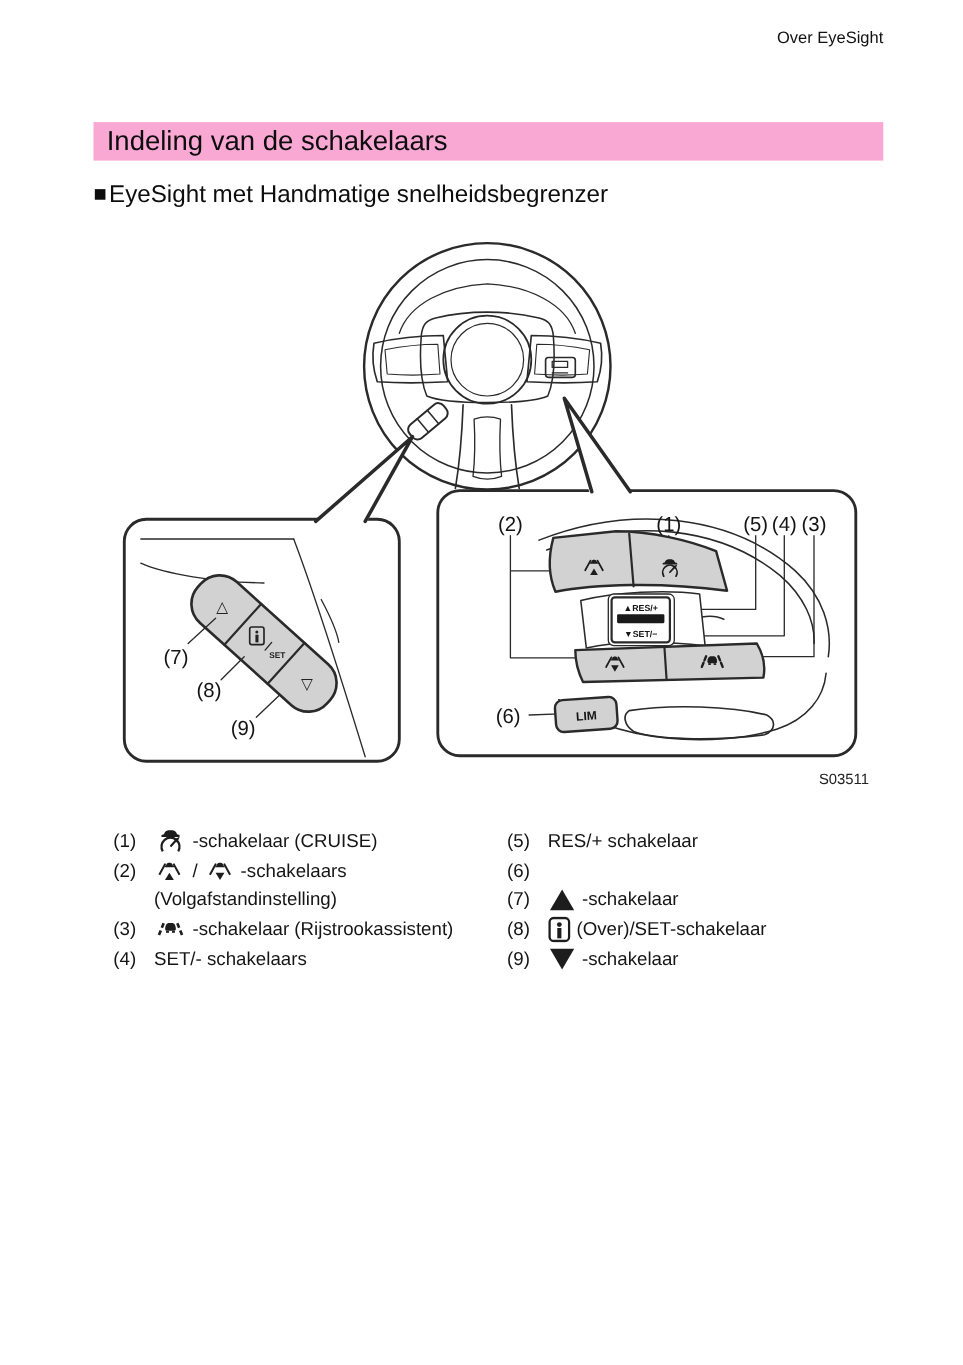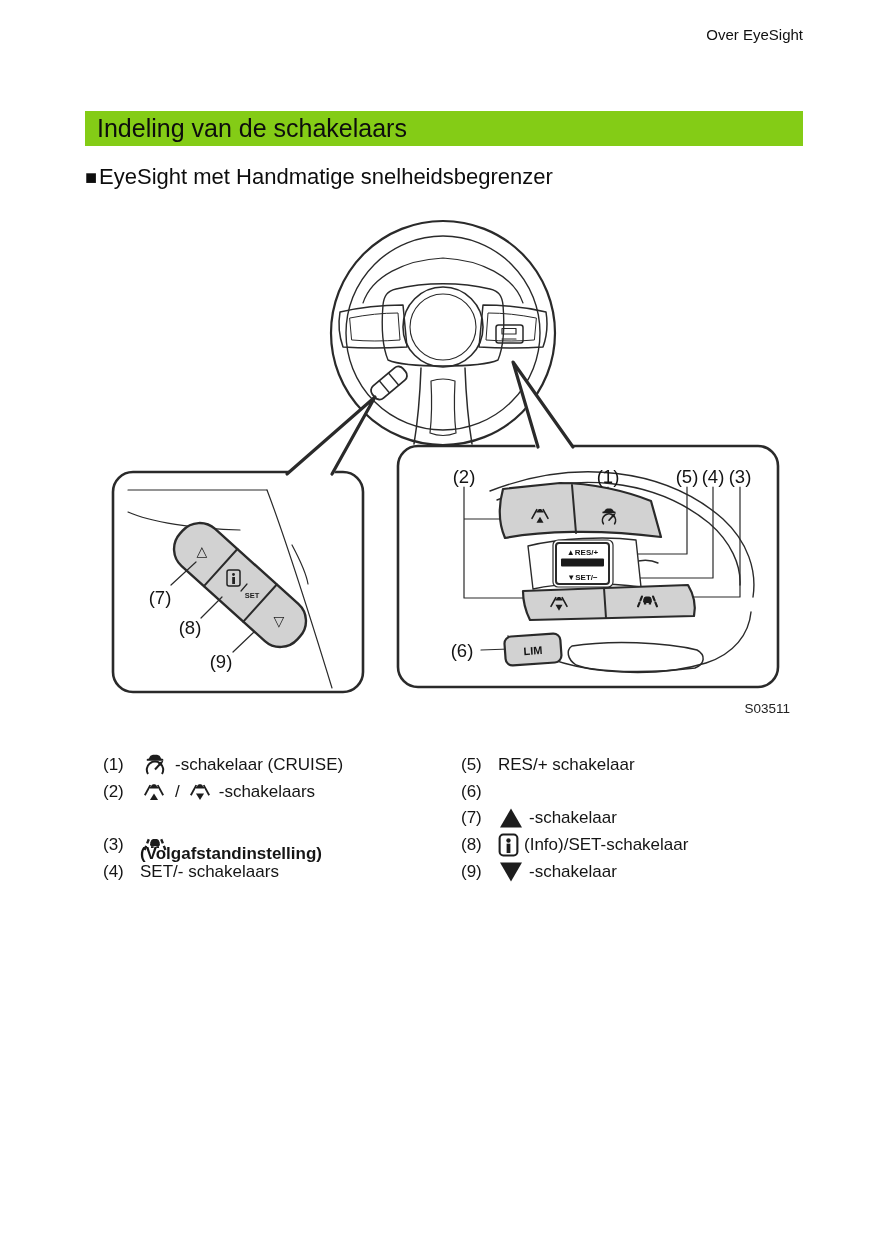--- a/index.html
+++ b/index.html
@@ -1,20 +1,20 @@
 <!DOCTYPE html>
 <html><head>
 <meta charset="utf-8">
 <style>
   html,body{margin:0;padding:0;background:#ffffff;}
   body{font-family:"Liberation Sans","DejaVu Sans",sans-serif;color:#111;}
   #page{position:relative;width:875px;height:919px;background:#fff;overflow:hidden;}
 
   .hdr{position:absolute;top:26px;right:72px;font-size:15px;color:#111;}
-  .titlebar{position:absolute;left:85px;top:111px;width:718px;height:35px;background:#84cc16;
+  .titlebar{position:absolute;left:85px;top:111px;width:718px;height:35px;background:#f9a8d4;
             display:flex;align-items:center;}
   .titlebar span{font-size:25px;padding-left:12px;color:#0d0d0d;}
   .section{position:absolute;left:85px;top:164px;font-size:22px;color:#0d0d0d;display:flex;align-items:center;}
   .section .marker{font-size:20px;margin-right:2px;}
 
   .legend-row{position:absolute;height:24px;display:flex;align-items:center;font-size:17px;color:#151515;}
   .legend-num{display:inline-block;width:37px;flex:0 0 37px;}
   .licon{display:inline-block;margin-right:5px;}
   .licon svg{display:block;}
   .lsep{margin:0 6px 0 2px;}
@@ -235,31 +235,32 @@
           </svg>
         </span>
       <span class="lsep">/</span>
       <span class="licon">
           <svg width="28" height="22">
             <use href="#ic-follow-down"></use>
           </svg>
         </span>
       <span>-schakelaars</span>
     </div>
-    <div class="legend-row" style="left:103px;top:842px;font-weight:bold;">
+    <div class="legend-row" style="left:103px;top:806px;">
       <span class="legend-num"></span>
       <span>(Volgafstandinstelling)</span>
     </div>
     <div class="legend-row" style="left:103px;top:833px;">
       <span class="legend-num">(3)</span>
       <span class="licon">
           <svg width="30" height="24">
             <use href="#ic-lane"></use>
           </svg>
         </span>
+      <span>-schakelaar (Rijstrookassistent)</span>
     </div>
     <div class="legend-row" style="left:103px;top:860px;">
       <span class="legend-num">(4)</span>
       <span>SET/- schakelaars</span>
     </div>
 
     <div class="legend-row" style="left:461px;top:753px;">
       <span class="legend-num">(5)</span>
       <span>RES/+ schakelaar</span>
     </div>
@@ -275,21 +276,21 @@
         </span>
       <span>-schakelaar</span>
     </div>
     <div class="legend-row" style="left:461px;top:833px;">
       <span class="legend-num">(8)</span>
       <span class="licon">
           <svg width="21" height="24">
             <use href="#ic-info"></use>
           </svg>
         </span>
-      <span>(Info)/SET-schakelaar</span>
+      <span>(Over)/SET-schakelaar</span>
     </div>
     <div class="legend-row" style="left:461px;top:860px;">
       <span class="legend-num">(9)</span>
       <span class="licon">
           <svg width="26" height="22">
             <use href="#ic-tri-down"></use>
           </svg>
         </span>
       <span>-schakelaar</span>
     </div>

